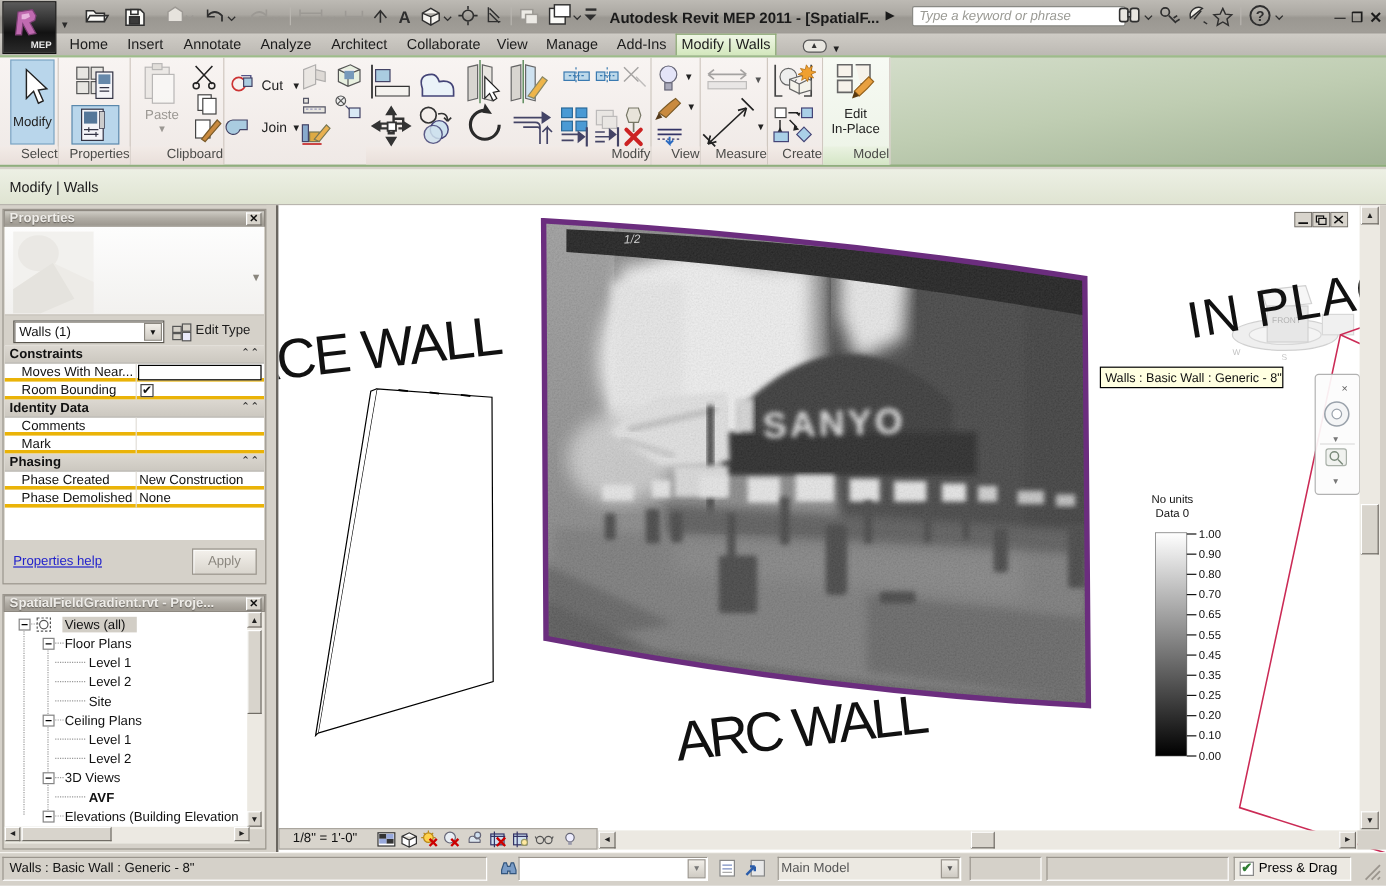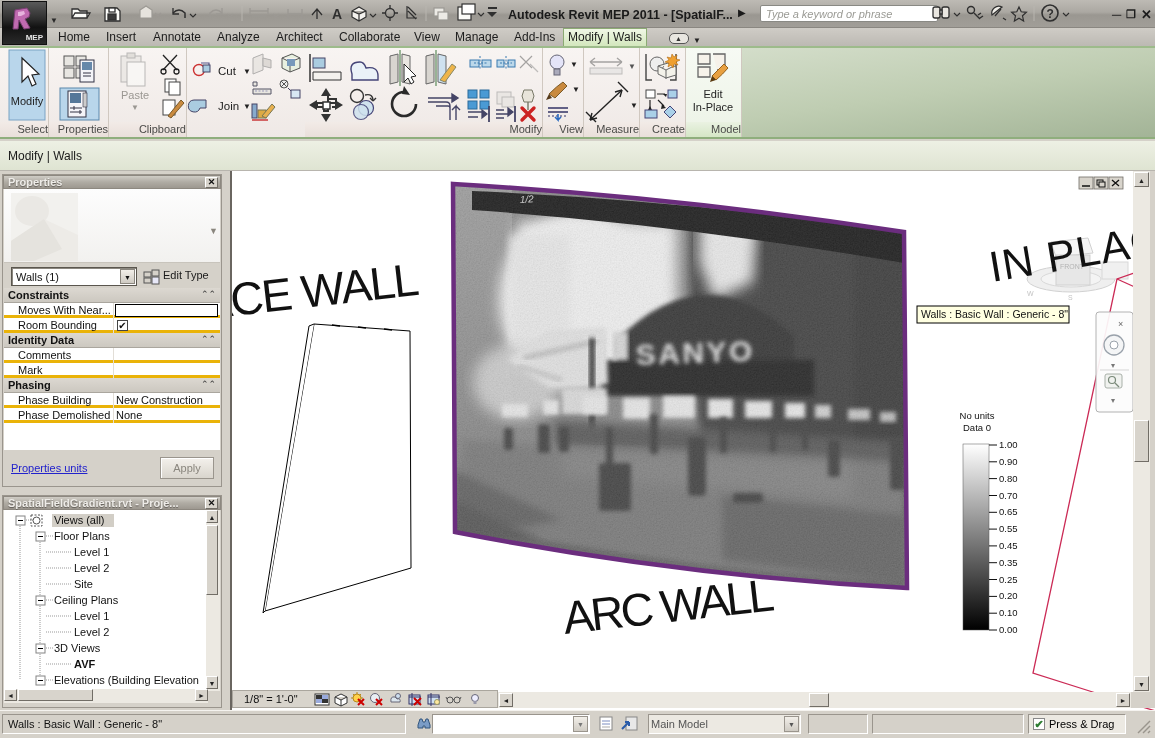--- a/index.html
+++ b/index.html
@@ -771,31 +771,31 @@
       </div>
     <div class="grow" style="top:75px">
         <span class="gname">Mark</span>
         <span class="gsep"></span>
       </div>
     <div class="grow ghead" style="top:90px">
         <b>Phasing</b>
         <span class="chev">⌃⌃</span>
       </div>
     <div class="grow" style="top:105px">
-        <span class="gname">Phase Building</span>
+        <span class="gname">Phase Created</span>
         <span class="gsep"></span>
         <span class="gval">New Construction</span>
       </div>
     <div class="grow" style="top:120px">
         <span class="gname">Phase Demolished</span>
         <span class="gsep"></span>
         <span class="gval">None</span>
       </div>
   </div>
-  <div id="prophelp">Properties units</div>
+  <div id="prophelp">Properties help</div>
   <div id="applybtn">Apply</div>
 </div>
 
 <div id="browser">
   <div class="palette-title" style="left:0;top:0;width:218px">SpatialFieldGradient.rvt - Proje...</div>
   <div class="xbtn" style="right:3px;top:2px">✕</div>
   <div id="tree">
     <svg width="204" height="181">
       <g stroke="#999" stroke-dasharray="1,1" fill="none">
         <line x1="16" y1="10" x2="16" y2="170"></line>

